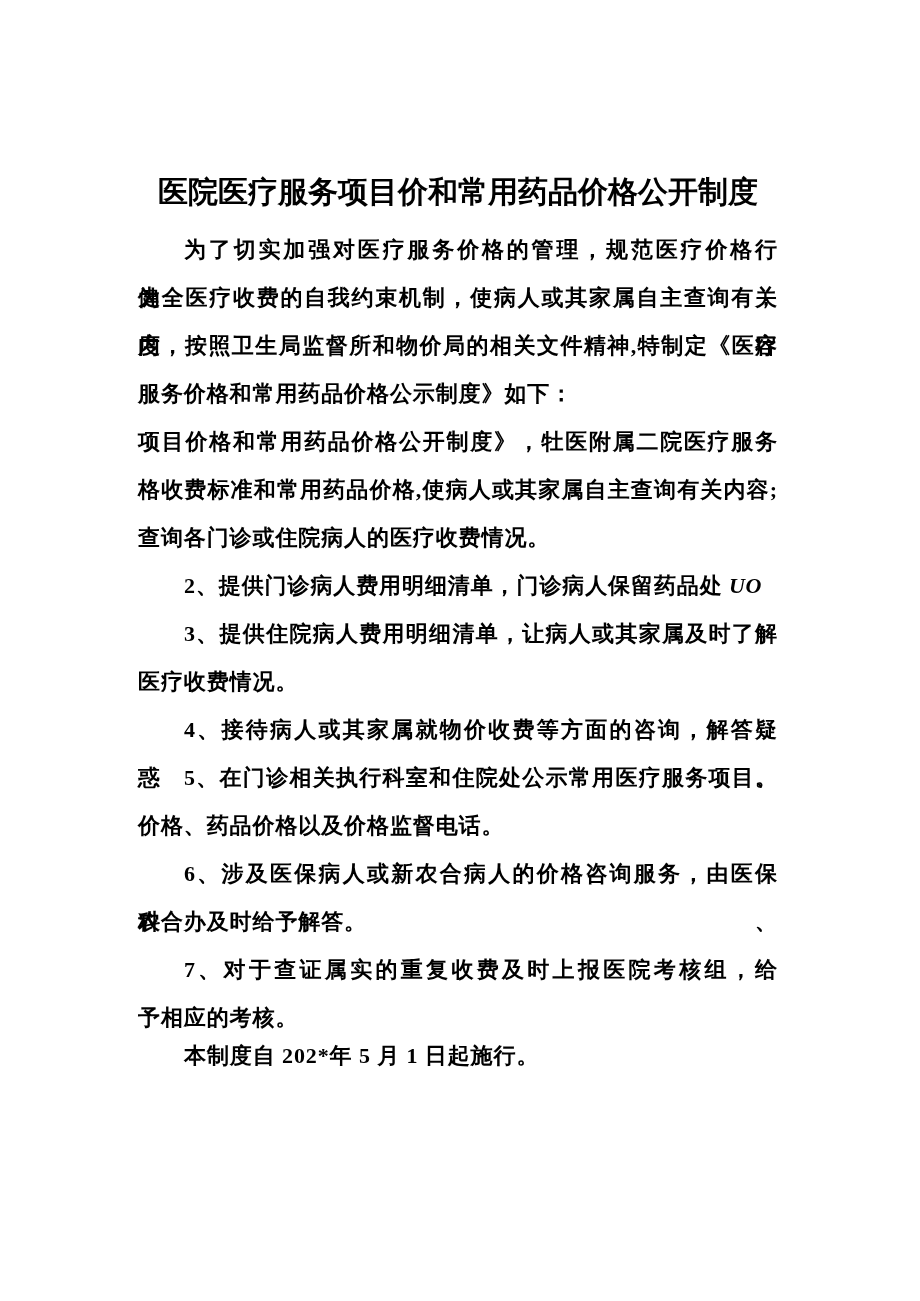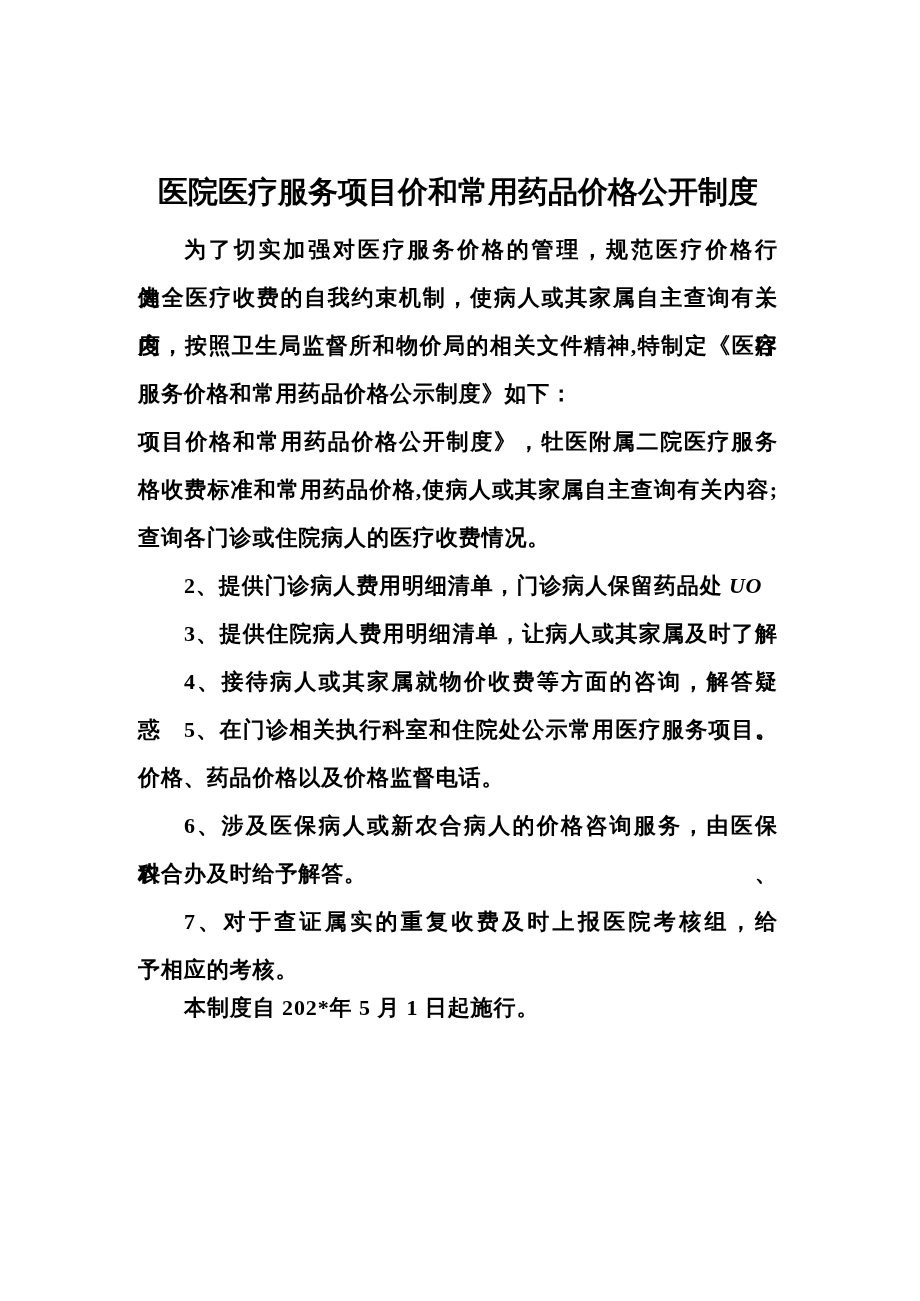--- a/index.html
+++ b/index.html
@@ -77,20 +77,21 @@
 
     <div class="l i j">为了切实加强对医疗服务价格的管理，规范医疗价格行为，</div>
     <div class="l j">健全医疗收费的自我约束机制，使病人或其家属自主查询有关内容</div>
     <div class="l j">度，按照卫生局监督所和物价局的相关文件精神,特制定《医疗</div>
     <div class="l">服务价格和常用药品价格公示制度》如下：</div>
     <div class="l j">项目价格和常用药品价格公开制度》，牡医附属二院医疗服务</div>
     <div class="l j">格收费标准和常用药品价格,使病人或其家属自主查询有关内容;</div>
     <div class="l">查询各门诊或住院病人的医疗收费情况。</div>
     <div class="l i"><span>2、提供门诊病人费用明细清单，门诊病人保留药品处 </span><span class="it">UO</span></div>
     <div class="l i j">3、提供住院病人费用明细清单，让病人或其家属及时了解</div>
+    <div class="l">医疗收费情况。</div>
     <div class="l i j">4、接待病人或其家属就物价收费等方面的咨询，解答疑惑。</div>
     <div class="l i j">5、在门诊相关执行科室和住院处公示常用医疗服务项目、</div>
     <div class="l">价格、药品价格以及价格监督电话。</div>
     <div class="l i j">6、涉及医保病人或新农合病人的价格咨询服务，由医保科、</div>
     <div class="l">农合办及时给予解答。</div>
     <div class="l i j">7、对于查证属实的重复收费及时上报医院考核组，给</div>
     <div class="l">予相应的考核。</div>
     <div class="l i last">本制度自 202*年 5 月 1 日起施行。</div>
   </div>
 </div>

